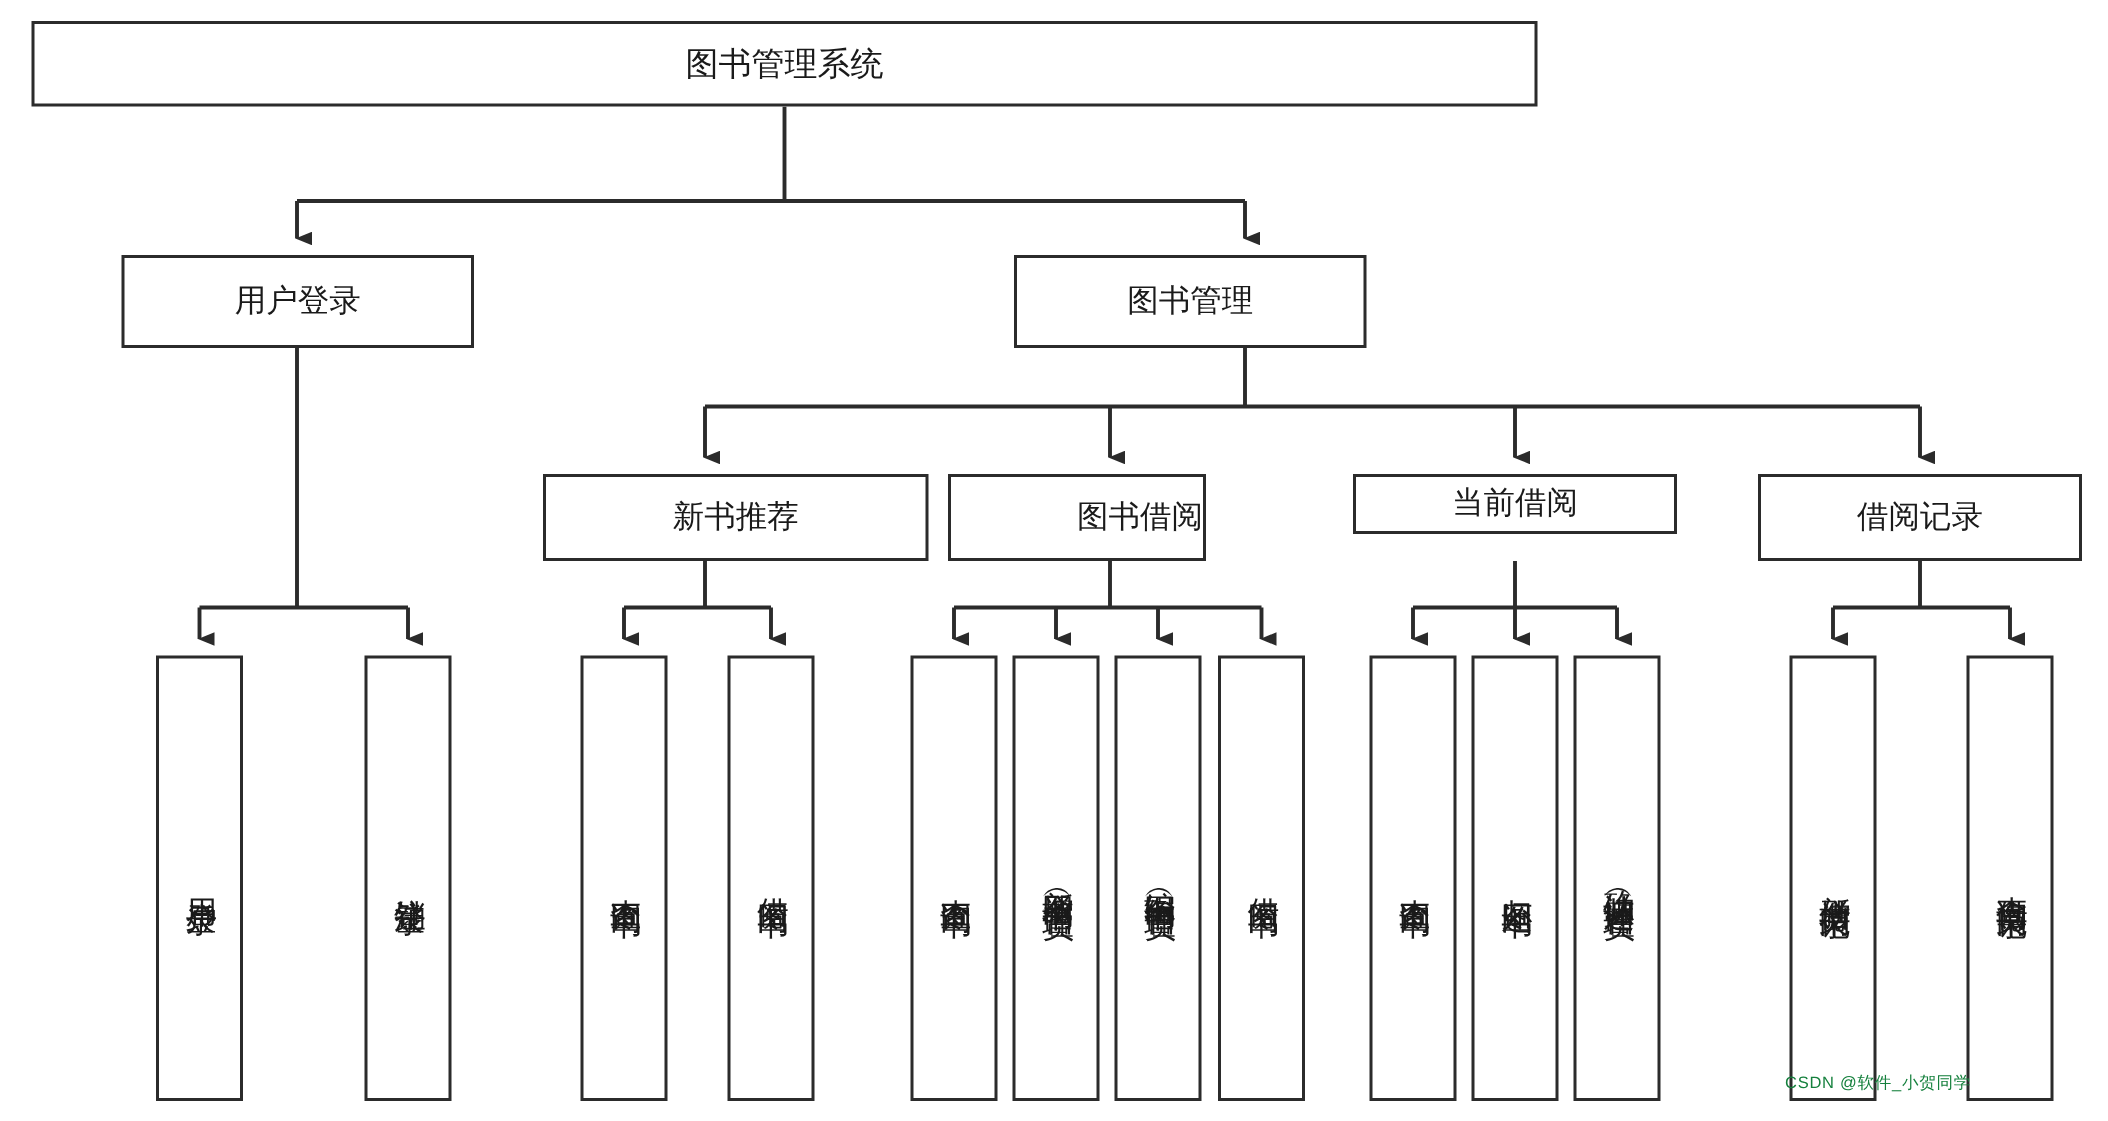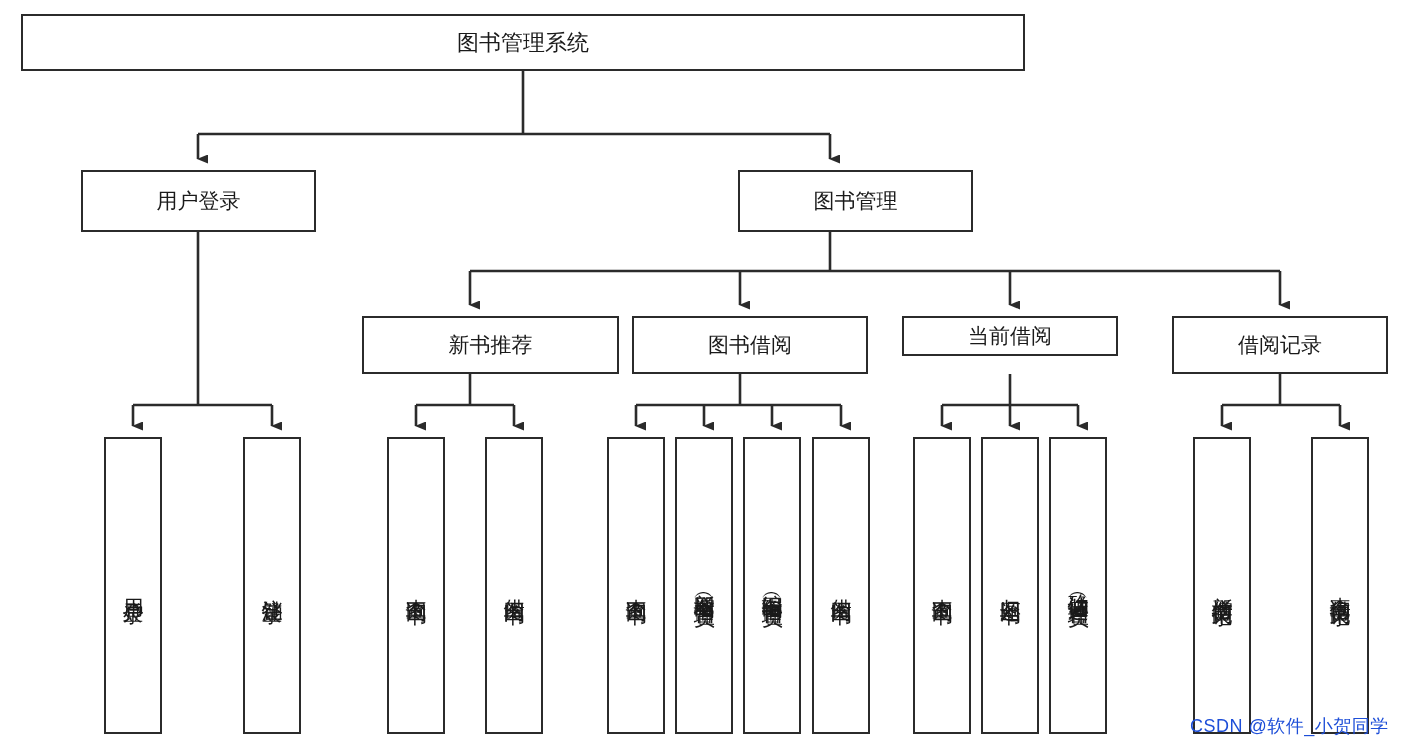--- a/index.html
+++ b/index.html
@@ -34,22 +34,22 @@
   .v-node .cap{
     font-size:21px;
     line-height:1.17;
     letter-spacing:2px;
     writing-mode:vertical-rl;
     text-orientation:upright;
     white-space:nowrap;
   }
   .watermark{
     position:absolute;
-    font-size:18px;
-    color:#1d4ed8;
+    font-size:11px;
+    color:#15803d;
     letter-spacing:0.5px;
     white-space:nowrap;
     pointer-events:none;
   }
 </style>
 </head>
 <body>
 
 <div id="canvas">
 
@@ -103,28 +103,28 @@
     </g>
   </svg>
 
   <div class="node h-node root" style="left:21px;top:14px;width:1004px;height:57px;">
     <span class="cap">图书管理系统</span>
   </div>
 
   <div class="node h-node" style="left:81px;top:170px;width:235px;height:62px;">
     <span class="cap">用户登录</span>
   </div>
-  <div class="node h-node" style="left:738px;top:170px;width:235px;height:62px;">
+  <div class="node h-node" style="left:676px;top:170px;width:235px;height:62px;">
     <span class="cap">图书管理</span>
   </div>
 
   <div class="node h-node" style="left:362px;top:316px;width:257px;height:58px;">
     <span class="cap">新书推荐</span>
   </div>
-  <div class="node h-node" style="left:632px;top:316px;width:236px;height:58px;">
+  <div class="node h-node" style="left:632px;top:316px;width:172px;height:58px;justify-content:flex-end;">
     <span class="cap">图书借阅</span>
   </div>
   <div class="node h-node" style="left:902px;top:316px;width:216px;height:40px;">
     <span class="cap">当前借阅</span>
   </div>
   <div class="node h-node" style="left:1172px;top:316px;width:216px;height:58px;align-items:center;">
     <span class="cap">借阅记录</span>
   </div>
 
   <div class="node v-node" style="left:104px;top:437px;width:58px;height:297px;">

